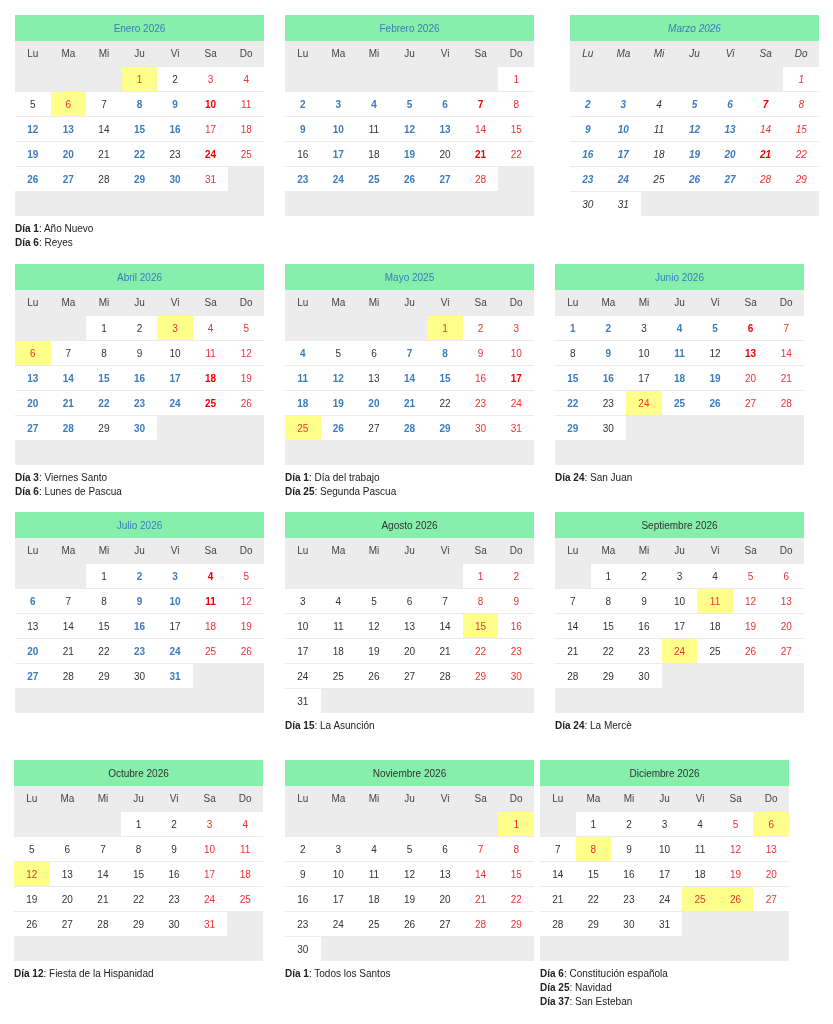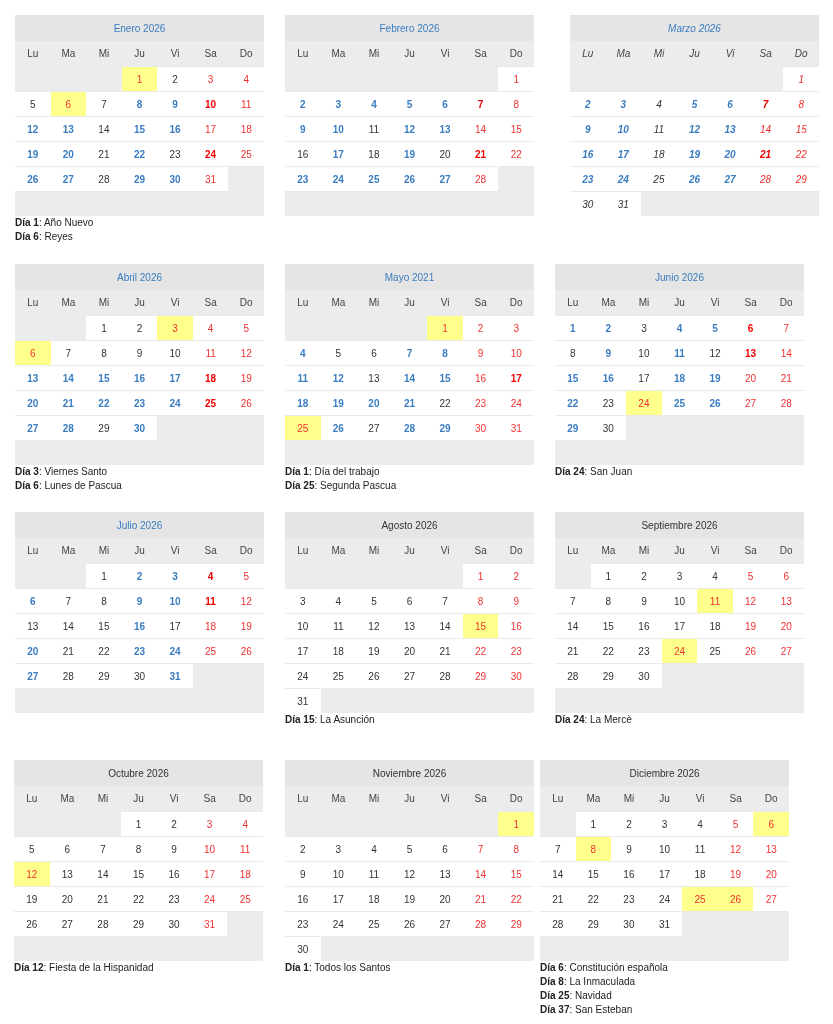--- a/index.html
+++ b/index.html
@@ -1,31 +1,31 @@
 <!DOCTYPE html>
 <html><head>
 <meta charset="utf-8">
 <style>
   html, body { margin: 0; padding: 0; background: #ffffff; }
   body { width: 833px; height: 1024px; position: relative; overflow: hidden;
          font-family: "Liberation Sans", sans-serif; color: #333; }
   .month { position: absolute; width: 249px; }
   table.cal { width: 249px; border-collapse: collapse; table-layout: fixed; font-size: 10px; }
-  table.cal th.title { height: 26px; background: #e5e5e5; font-weight: normal; font-size: 10px; text-align: center; padding: 0; }
+  table.cal th.title { height: 26px; background: #86efac; font-weight: normal; font-size: 10px; text-align: center; padding: 0; }
   table.cal th.title.blue { color: #3a7cc0; }
   table.cal th.title.dark { color: #333; }
   table.cal tr.dow td { height: 25px; background: #ececec; text-align: center; color: #444; padding: 0; }
   table.cal tr.wk td { height: 24px; text-align: center; padding: 0; border-top: 1px solid #eaeaea; background: #fff; }
   table.cal td.e { background: #ececec !important; }
   table.cal td.n { color: #333; }
   table.cal td.b { color: #3a7cc0; font-weight: bold; }
   table.cal td.r { color: #f03030; }
   table.cal td.rb { color: #f00000; font-weight: bold; }
   table.cal td.h { color: #f03030; background: #ffff8c !important; }
-  .notes { font-size: 10px; color: #222; line-height: 14px; }
+  .notes { margin-top: 6px; font-size: 10px; color: #222; line-height: 14px; }
   .notes b { font-weight: bold; }
 </style>
 </head>
 <body>
 
 <div id="calendar-root">
     <div class="month" style="left: 15px; top: 15px;">
     <table class="cal">
       <thead>
         <tr>
@@ -328,21 +328,21 @@
     </table>
     <div class="notes">
         <div><b>Día 3</b><span>: </span><span>Viernes Santo</span></div>
         <div><b>Día 6</b><span>: </span><span>Lunes de Pascua</span></div>
       </div>
   </div>
     <div class="month" style="left: 285px; top: 264px;">
     <table class="cal">
       <thead>
         <tr>
-            <th class="title blue" colspan="7">Mayo 2021</th>
+            <th class="title blue" colspan="7">Mayo 2025</th>
           </tr>
       </thead>
       <tbody>
         <tr class="dow">
             <td>Lu</td>
             <td>Ma</td>
             <td>Mi</td>
             <td>Ju</td>
             <td>Vi</td>
             <td>Sa</td>
@@ -937,18 +937,17 @@
             <td class="e"></td>
             <td class="e"></td>
             <td class="e"></td>
             <td class="e"></td>
             <td class="e"></td>
           </tr>
         </tbody>
     </table>
     <div class="notes">
         <div><b>Día 6</b><span>: </span><span>Constitución española</span></div>
-        <div><b>Día 8</b><span>: </span><span>La Inmaculada</span></div>
         <div><b>Día 25</b><span>: </span><span>Navidad</span></div>
         <div><b>Día 37</b><span>: </span><span>San Esteban</span></div>
       </div>
   </div>
   </div>
 
 </body></html>

